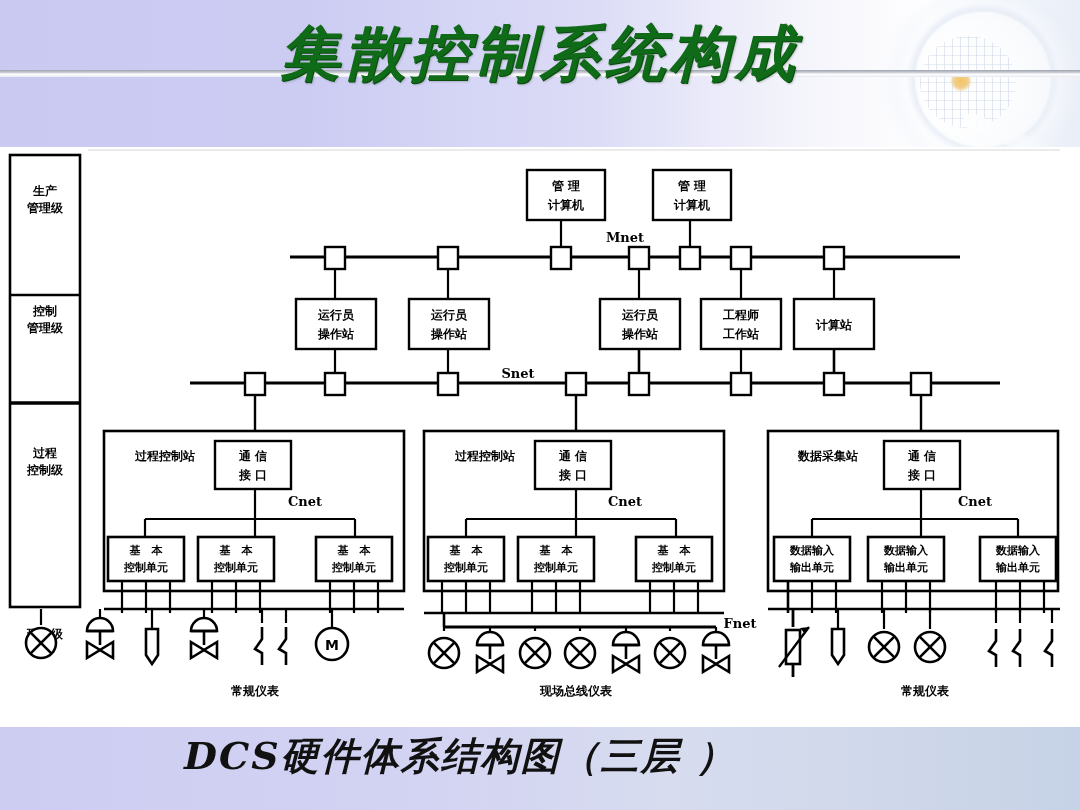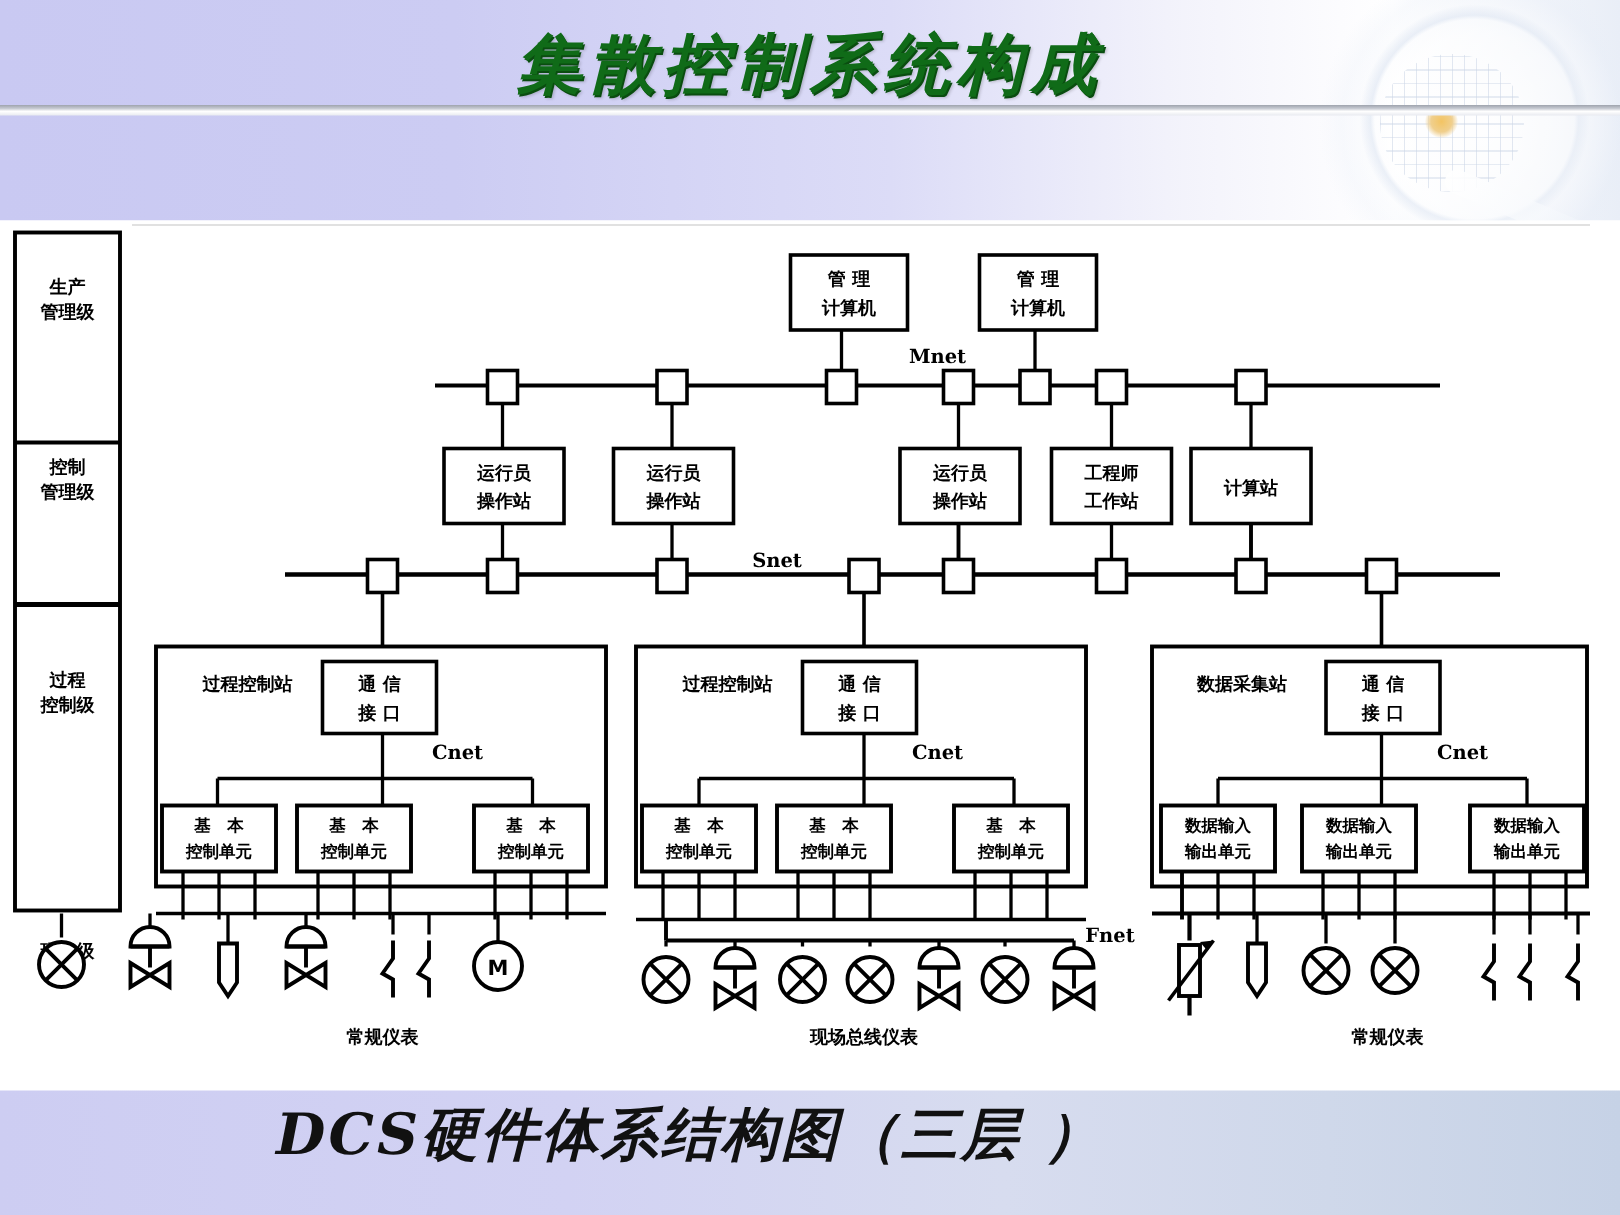--- a/index.html
+++ b/index.html
@@ -39,21 +39,21 @@
     background:linear-gradient(105deg, rgba(255,255,255,.95), rgba(222,232,246,.35));
     transform:rotate(23deg);transform-origin:left center;border-radius:8px;
   }
   #header .hr{
     position:absolute;left:0;top:70px;width:1080px;height:7px;
     background:linear-gradient(180deg,#9ea3ad 0%,#c9ccd4 35%,#ffffff 60%,#e8eaf0 100%);
   }
   #title{
     position:absolute;left:0;top:14px;width:1080px;text-align:center;
     font-family:Liberation Mono, monospace;
-    font-size:44px;font-weight:bold;font-style:italic;letter-spacing:5px;
+    font-size:60px;font-weight:bold;font-style:italic;letter-spacing:5px;
     color:#106b18;
     text-shadow:1px 1px 0 #0a4d10, 2px 2px 2px rgba(0,0,0,.18);
     z-index:4;
   }
 
   
   #footer{
     position:absolute;left:0;top:727px;width:1080px;height:83px;
     background:linear-gradient(90deg,#cdcdf2 0%,#d2d2f3 35%,#d7dcef 62%,#cfd8ea 82%,#c6d2e6 100%);
   }

